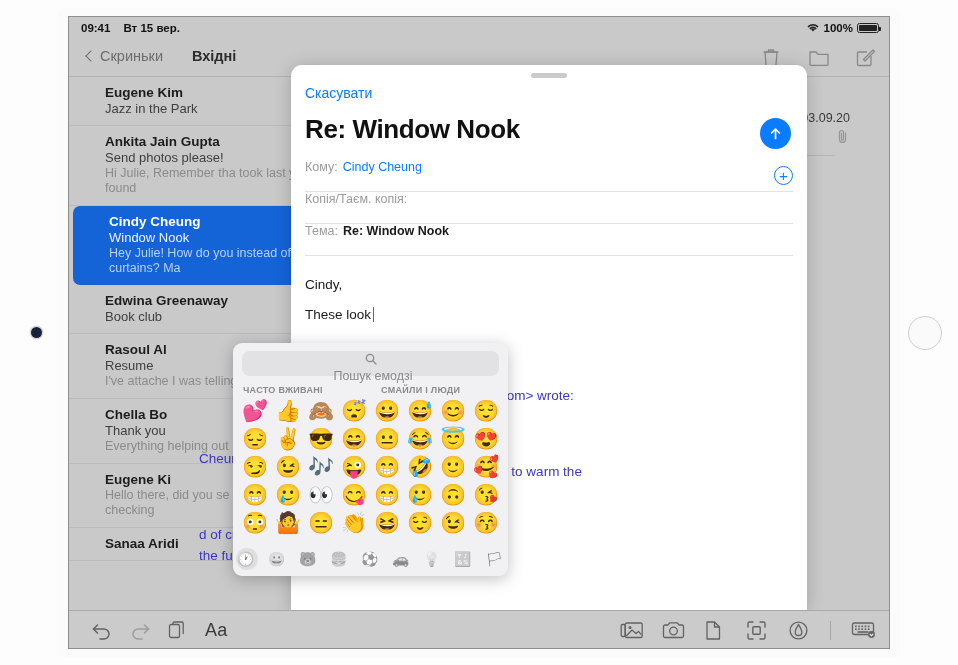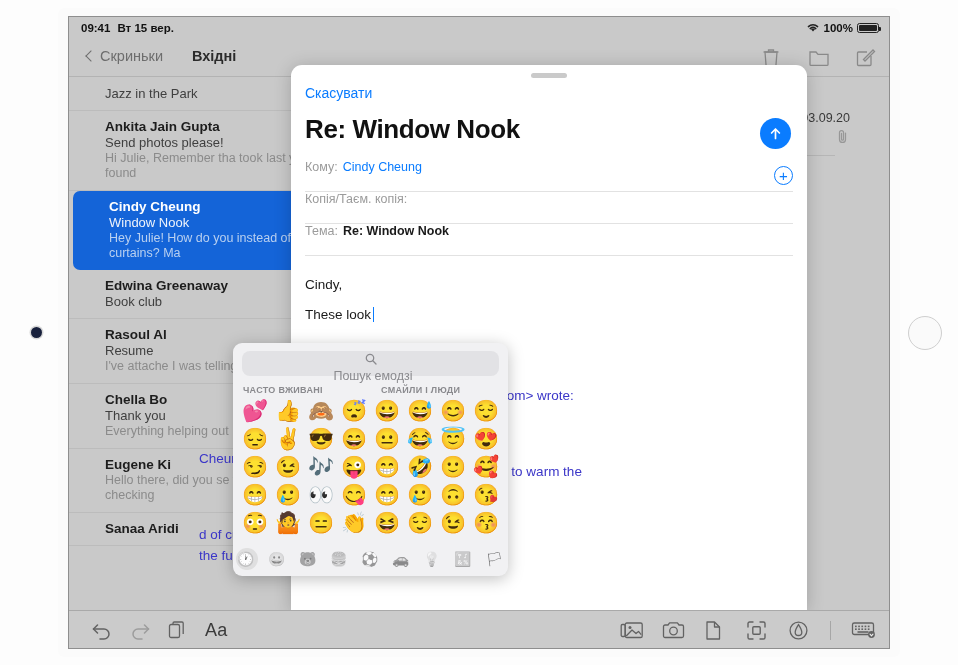--- a/index.html
+++ b/index.html
@@ -43,21 +43,21 @@
   }
 
   
   #statusbar {
     position: absolute; left: 0; top: 0; width: 822px; height: 22px;
     display: flex; align-items: center;
     padding: 0 12px;
     font-size: 11.5px; font-weight: bold; color: #111;
     background: #c9c9c9;
   }
-  #statusbar .time { margin-right: 7px; }
+  #statusbar .time { margin-right: 13px; }
   #statusbar .date { font-weight: bold; }
   #statusbar .right { margin-left: auto; display: flex; align-items: center; gap: 4px; }
   .battpct { font-size: 11.5px; font-weight: bold; }
   .batt {
     width: 22px; height: 10px; border: 1.2px solid #222; border-radius: 2.5px;
     position: relative; padding: 1px;
   }
   .batt::after {
     content:''; position:absolute; right:-3px; top:3px;
     width:1.8px; height:4px; background:#222; border-radius:0 1px 1px 0;
@@ -323,20 +323,21 @@
             <path d="M2.5 6 v11.5 a1 1 0 0 0 1 1 H15 a1 1 0 0 0 1-1 V9" fill="none" stroke="#555" stroke-width="1.3"></path>
             <path d="M2.5 6 a1 1 0 0 1 1-1 H12" fill="none" stroke="#555" stroke-width="1.3"></path>
             <path d="M8.5 12.5 L18 3 l1.5 1.5 L10 14 Z" fill="none" stroke="#555" stroke-width="1.3"></path>
           </svg>
         </span>
       </div>
     </div>
 
     <div id="sidebar">
         <div class="mailrow">
+          <div class="from">Eugene Kim</div>
           <div class="subj">Jazz in the Park</div>
         </div>
         <div class="mailrow">
           <div class="from">Ankita Jain Gupta</div>
           <div class="subj">Send photos please!</div>
           <div class="prev">Hi Julie, Remember tha took last year? I found</div>
         </div>
         <div class="mailrow selected">
           <div class="from">Cindy Cheung</div>
           <div class="subj">Window Nook</div>

